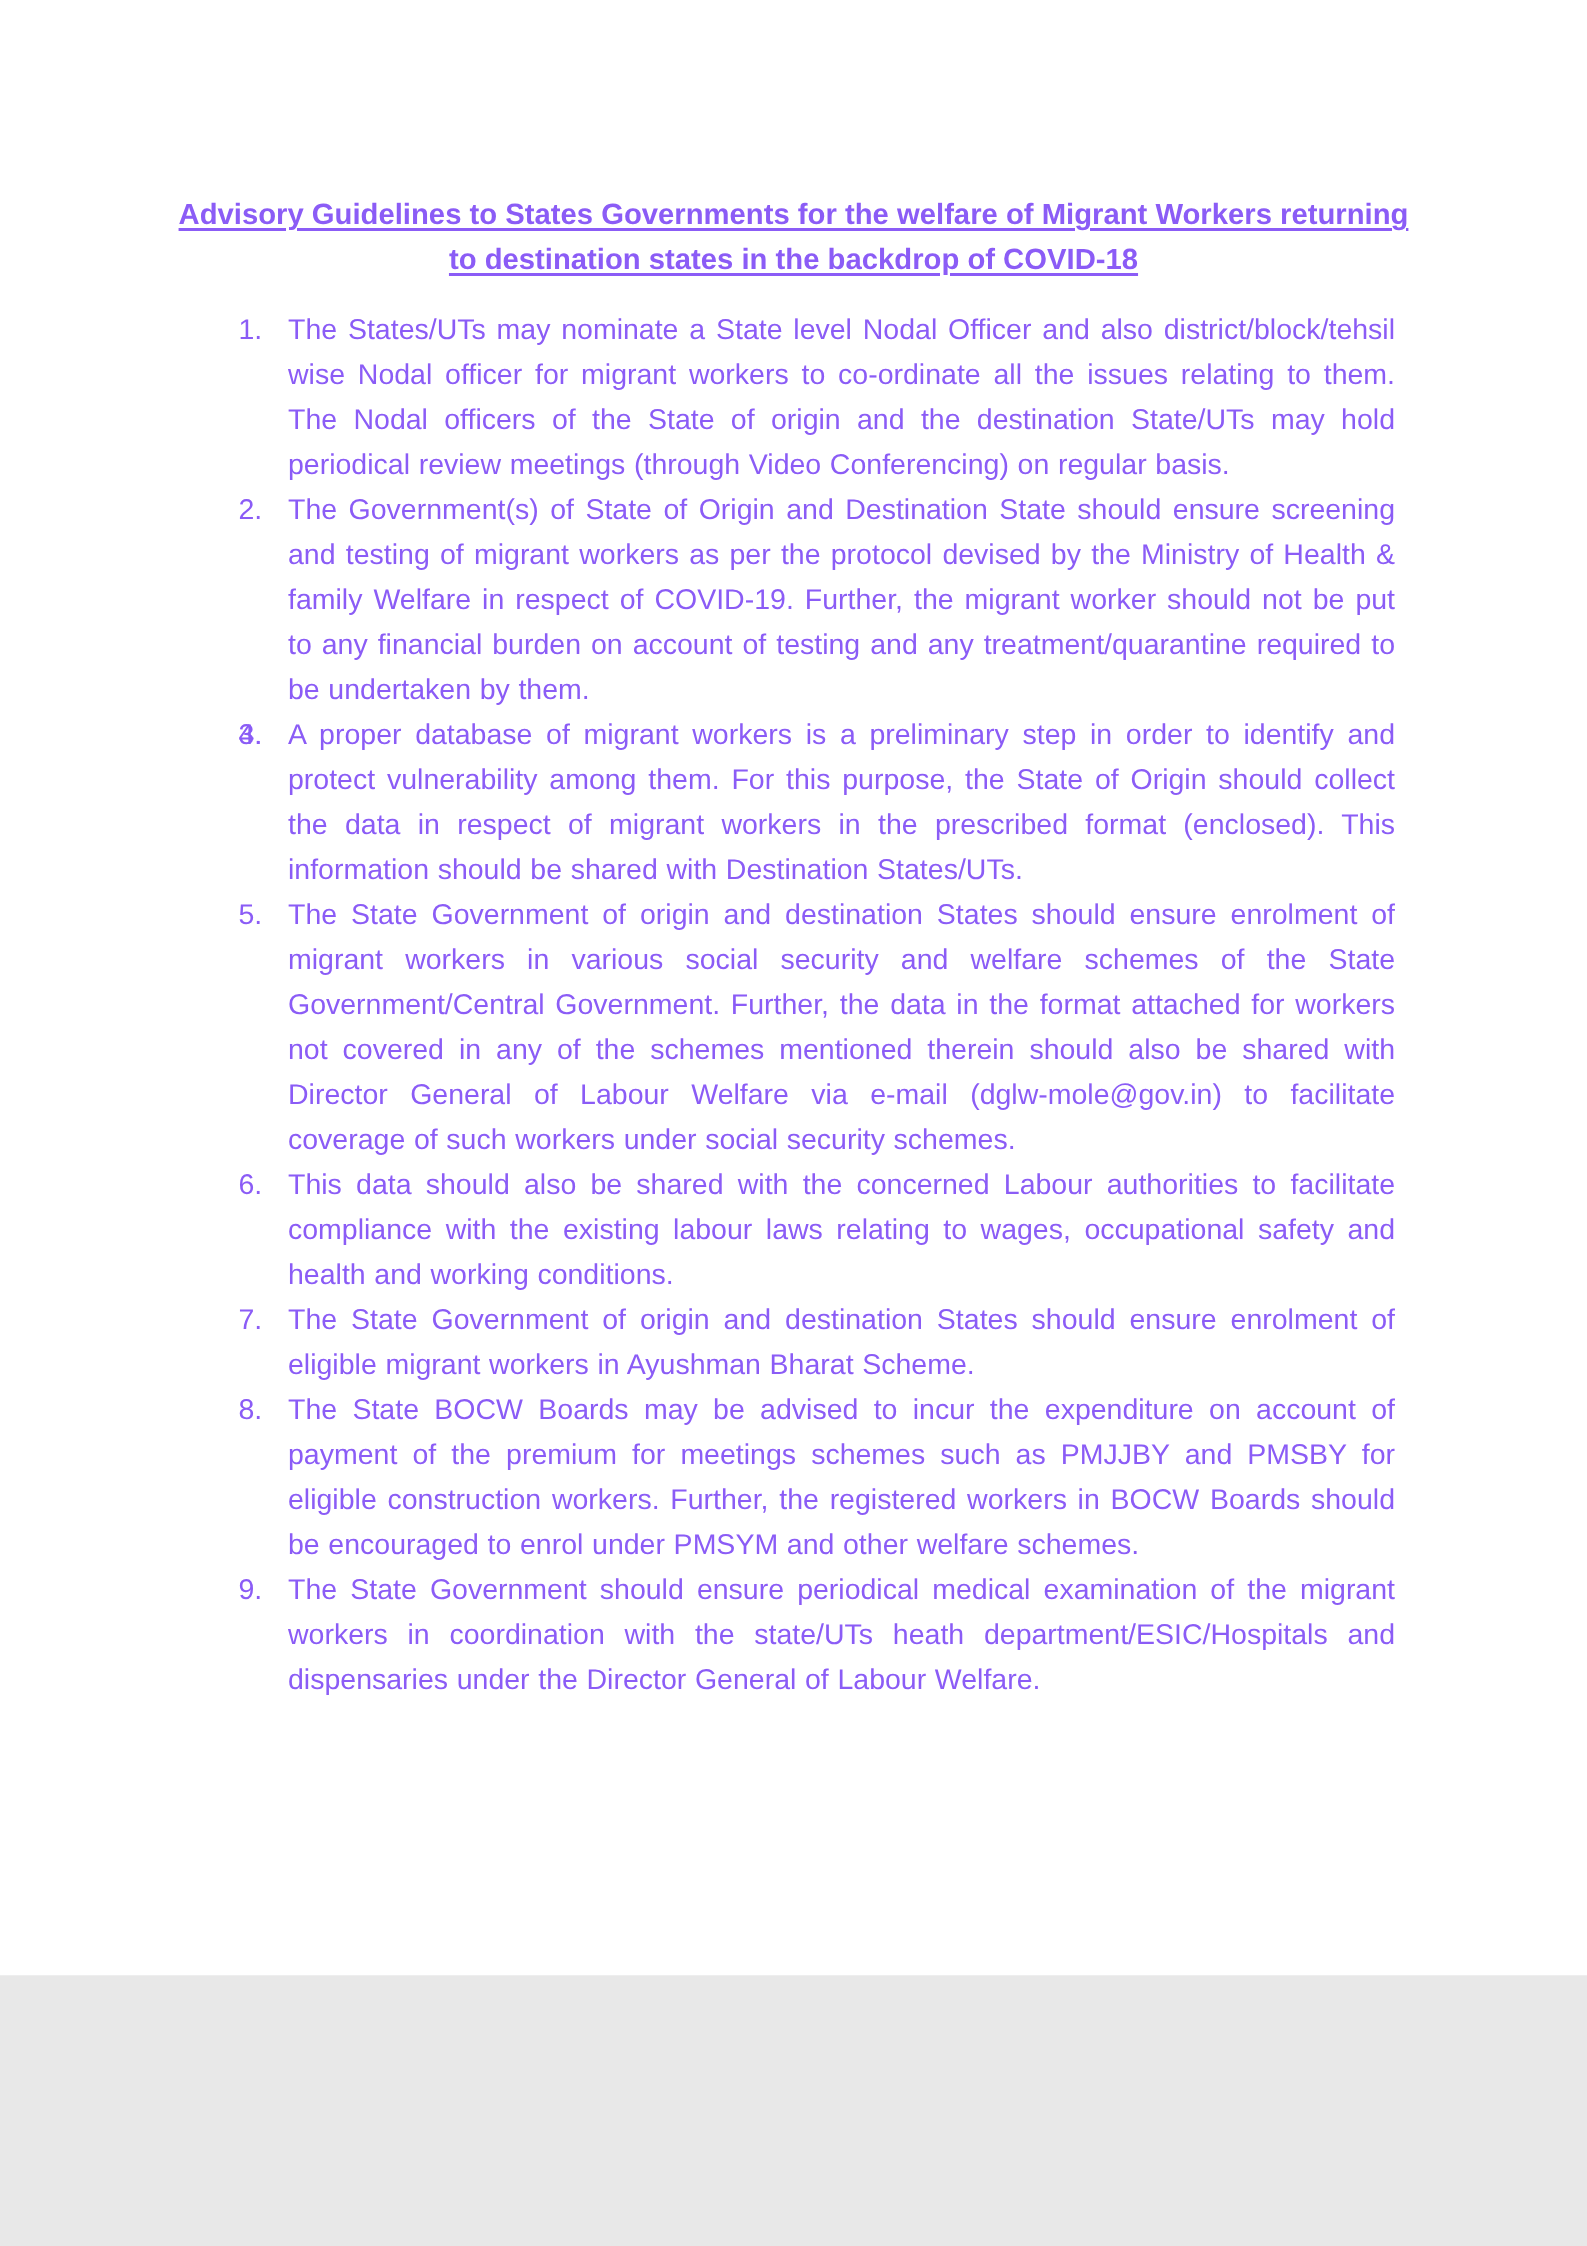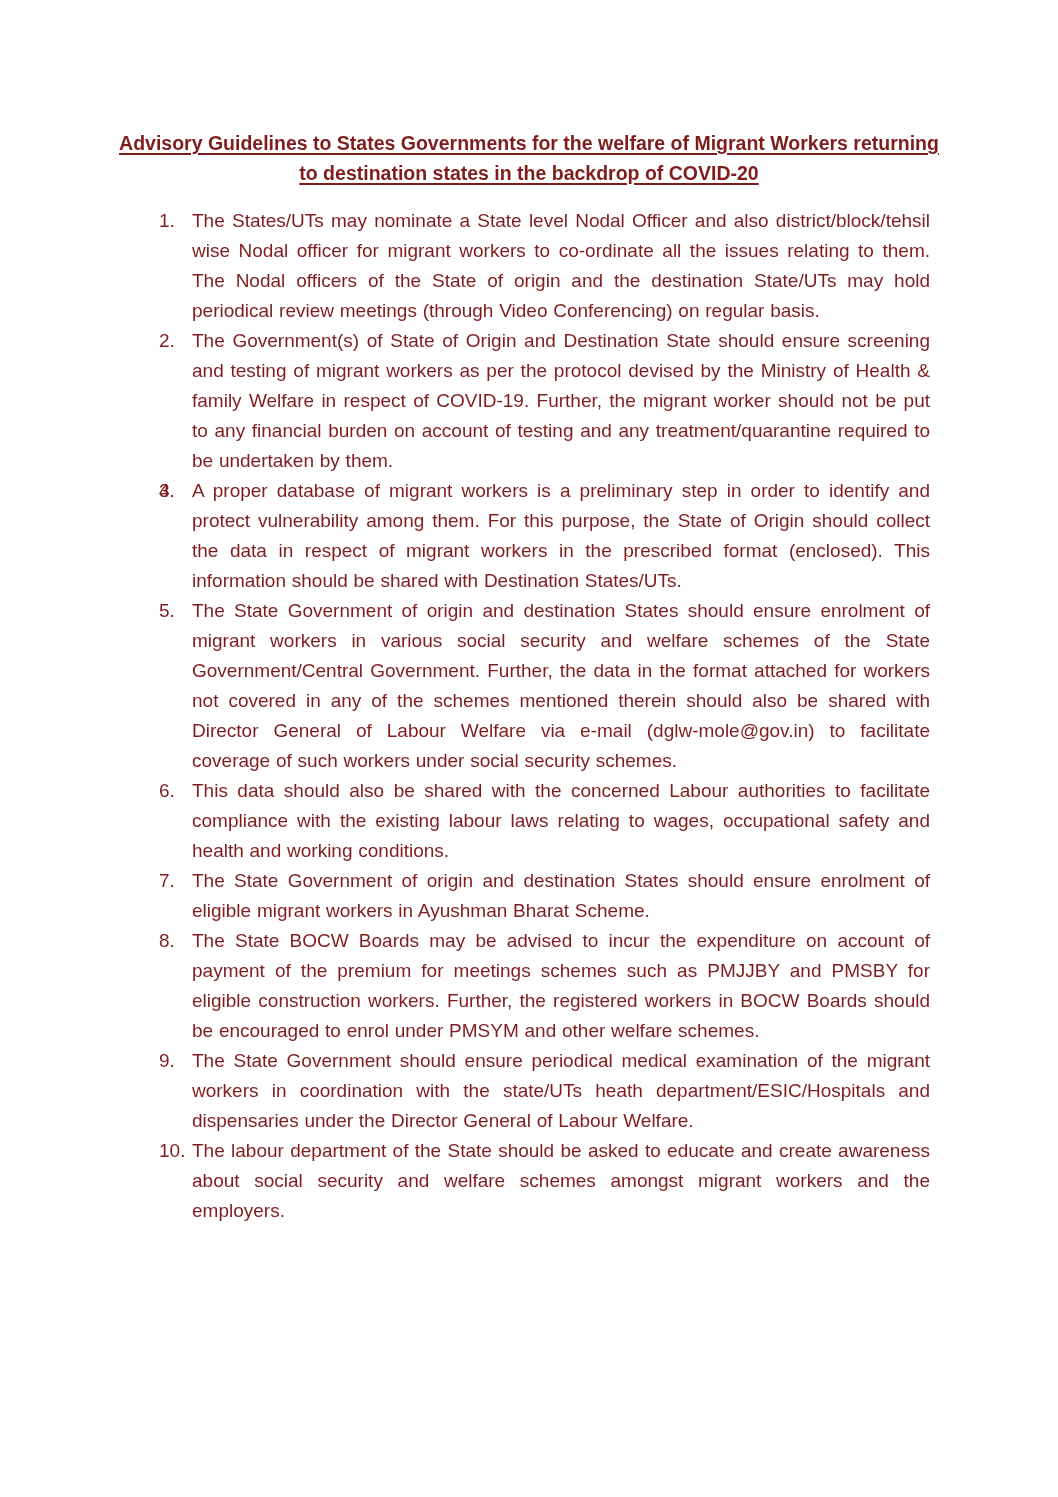--- a/index.html
+++ b/index.html
@@ -1,23 +1,23 @@
 <!DOCTYPE html>
 <html><head>
 <meta charset="utf-8">
 <style>
   * { margin: 0; padding: 0; box-sizing: border-box; }
   html, body { background: #e8e8e8; }
   .page {
     position: relative;
     width: 1058px;
-    height: 1497px;
+    height: 1317px;
     margin: 0 auto;
     background: #ffffff;
-    color: #7f1d1d;
+    color: #8b5cf6;
     font-family: "Liberation Sans", sans-serif;
     overflow: hidden;
   }
   .doc-title {
     margin: 128px 66px 0 66px;
     text-align: center;
     font-weight: bold;
     font-size: 19.5px;
     line-height: 30px;
   }
@@ -52,21 +52,21 @@
     white-space: nowrap;
   }
 </style>
 </head>
 <body>
 
 <div class="page">
 
   <h1 class="doc-title">
     <span class="title-line"><span>Advisory Guidelines to States Governments for the welfare of Migrant Workers returning</span></span>
-    <span class="title-line"><span>to destination states in the backdrop of COVID-20</span></span>
+    <span class="title-line"><span>to destination states in the backdrop of COVID-18</span></span>
   </h1>
 
   <ol class="guidelines">
     <li class="guideline-item">
       <span class="item-number">1.</span>
       <span class="item-text">The States/UTs may nominate a State level Nodal Officer and also district/block/tehsil wise Nodal officer for migrant workers to co-ordinate all the issues relating to them. The Nodal officers of the State of origin and the destination State/UTs may hold periodical review meetings (through Video Conferencing) on regular basis.</span>
     </li>
     <li class="guideline-item">
       <span class="item-number">2.</span>
       <span class="item-text">The Government(s) of State of Origin and Destination State should ensure screening and testing of migrant workers as per the protocol devised by the Ministry of Health &amp; family Welfare in respect of COVID-19. Further, the migrant worker should not be put to any financial burden on account of testing and any treatment/quarantine required to be undertaken by them.</span>
@@ -91,19 +91,15 @@
       <span class="item-text">The State Government of origin and destination States should ensure enrolment of eligible migrant workers in Ayushman Bharat Scheme.</span>
     </li>
     <li class="guideline-item">
       <span class="item-number">8.</span>
       <span class="item-text">The State BOCW Boards may be advised to incur the expenditure on account of payment of the premium for meetings schemes such as PMJJBY and PMSBY for eligible construction workers. Further, the registered workers in BOCW Boards should be encouraged to enrol under PMSYM and other welfare schemes.</span>
     </li>
     <li class="guideline-item">
       <span class="item-number">9.</span>
       <span class="item-text">The State Government should ensure periodical medical examination of the migrant workers in coordination with the state/UTs heath department/ESIC/Hospitals and dispensaries under the Director General of Labour Welfare.</span>
     </li>
-    <li class="guideline-item">
-      <span class="item-number">10.</span>
-      <span class="item-text">The labour department of the State should be asked to educate and create awareness about social security and welfare schemes amongst migrant workers and the employers.</span>
-    </li>
   </ol>
 
 </div>
 
 </body></html>

